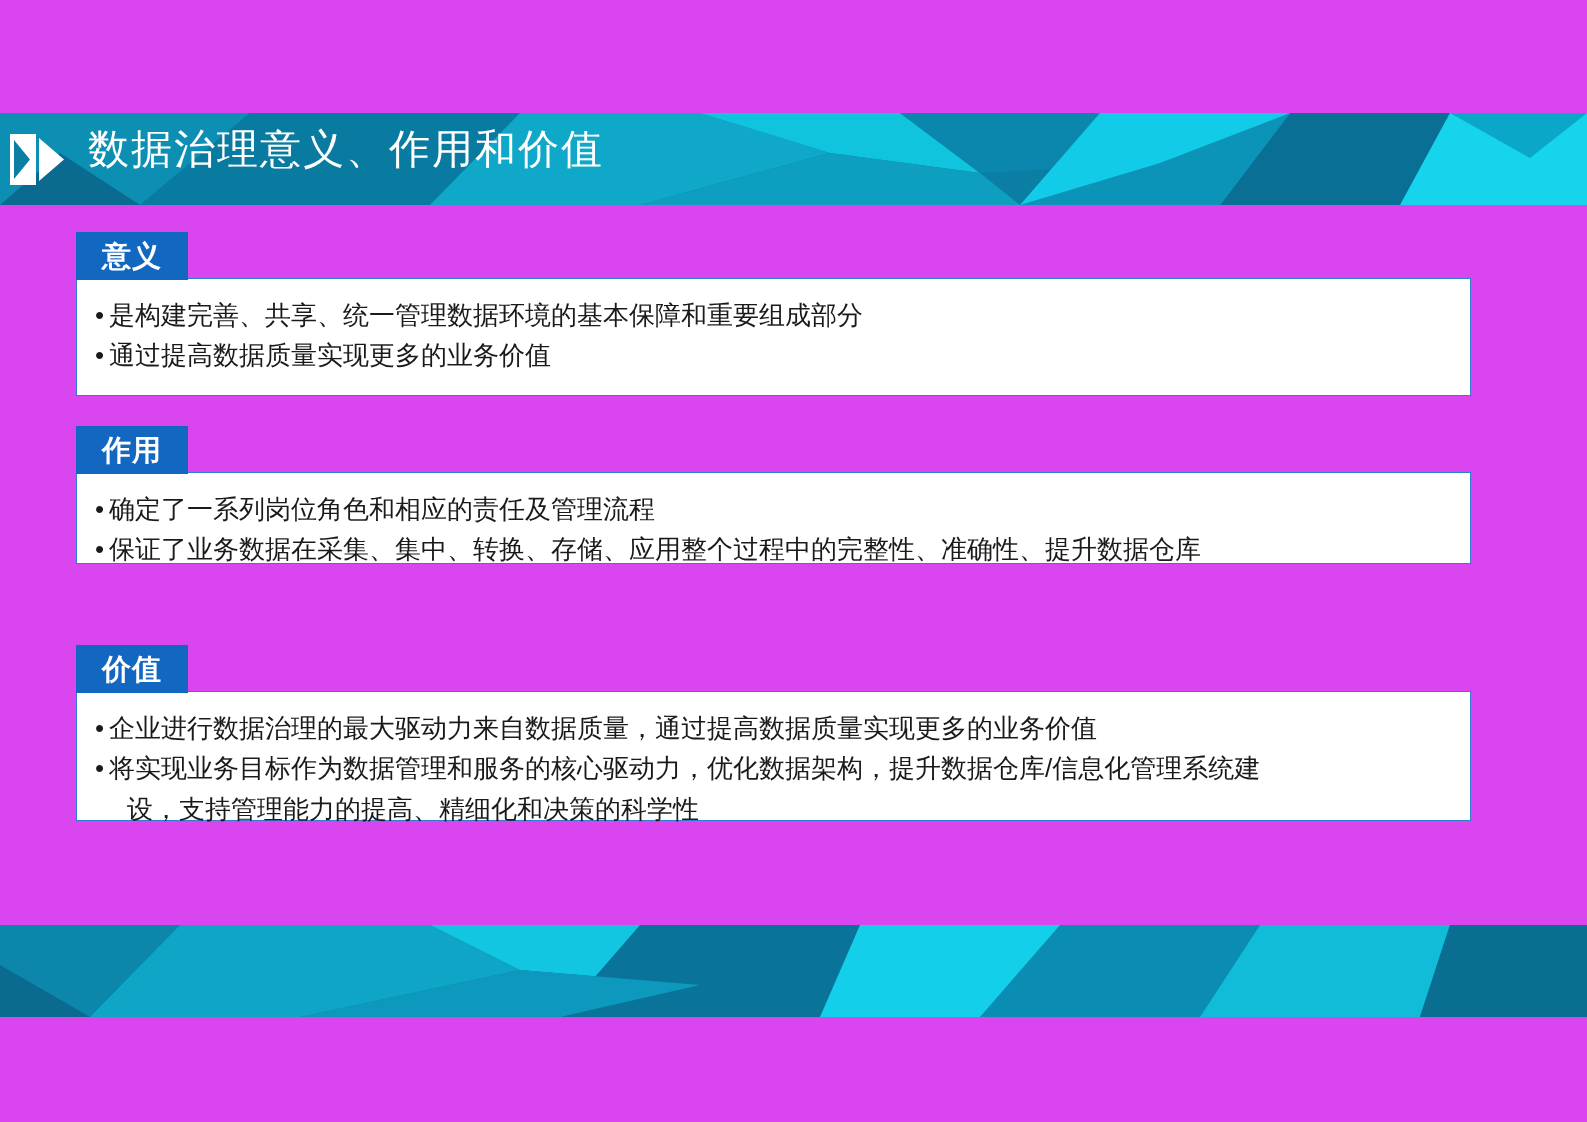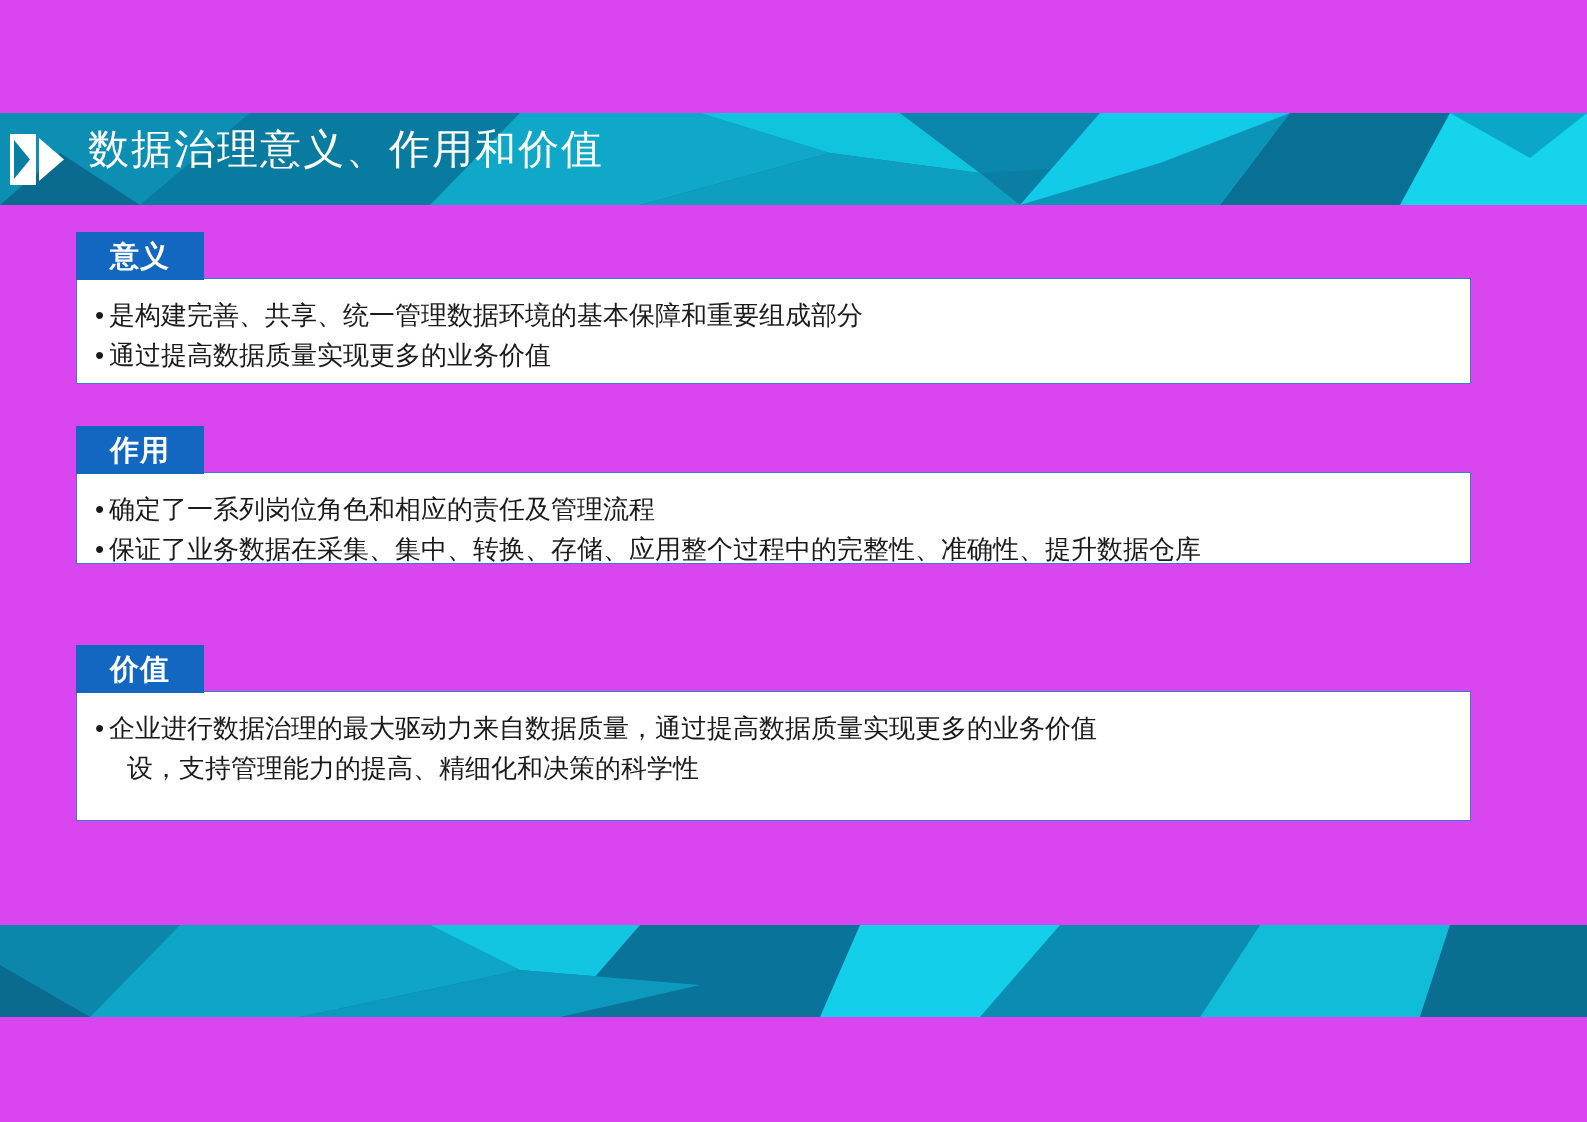--- a/index.html
+++ b/index.html
@@ -66,21 +66,21 @@
     position: absolute;
     left: 76px;
     width: 1395px;
   }
   .tag {
     position: relative;
     display: inline-block;
     min-width: 105px;
     height: 48px;
     line-height: 48px;
-    padding: 0 34px;
+    padding: 0 26px;
     background: #1267c0;
     color: #ffffff;
     font-size: 29px;
     font-weight: bold;
     letter-spacing: 1px;
     box-sizing: border-box;
     z-index: 2;
     text-align: left;
   }
   .tag::after {
@@ -115,21 +115,21 @@
   .wrap-line {
     font-size: 26px;
     color: #1a1a1a;
     line-height: 1.55;
     white-space: nowrap;
     padding-left: 32px;
   }
 
   
   #section-yiyi { top: 232px; }
-  #section-yiyi .box { height: 106px; }
+  #section-yiyi .box { height: 118px; }
 
   #section-zuoyong { top: 426px; }
   #section-zuoyong .box { height: 92px; }
 
   #section-jiazhi { top: 645px; }
   #section-jiazhi .box { height: 130px; }
 </style>
 </head>
 <body>
 
@@ -185,20 +185,23 @@
       </div>
     </div>
   </div>
 
   <div class="section" id="section-jiazhi">
     <div class="tag">价值</div>
     <div class="box">
       <div class="bullet-line">
         <span class="dot">•</span><span>企业进行数据治理的最大驱动力来自数据质量，通过提高数据质量实现更多的业务价值</span>
       </div>
+      <div class="bullet-line">
+        <span class="dot">•</span><span>将实现业务目标作为数据管理和服务的核心驱动力，优化数据架构，提升数据仓库/信息化管理系统建</span>
+      </div>
       <div class="wrap-line">设，支持管理能力的提高、精细化和决策的科学性</div>
     </div>
   </div>
 
   <div class="bottom-banner">
     <svg class="facets" viewBox="0 0 1587 92" preserveAspectRatio="none">
       <rect x="0" y="0" width="1587" height="92" fill="#0b7fa3"></rect>
       <polygon points="0,0 180,0 90,92 0,92" fill="#0c86ab"></polygon>
       <polygon points="180,0 430,0 520,45 300,92 90,92" fill="#0fa5c6"></polygon>
       <polygon points="430,0 640,0 700,60 520,45" fill="#12c6e2"></polygon>

